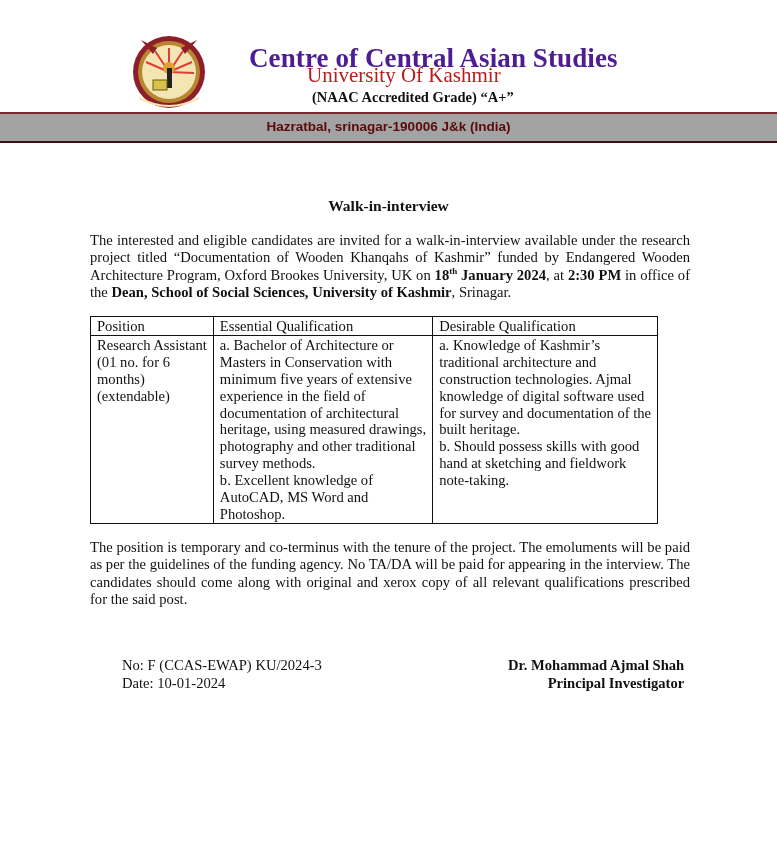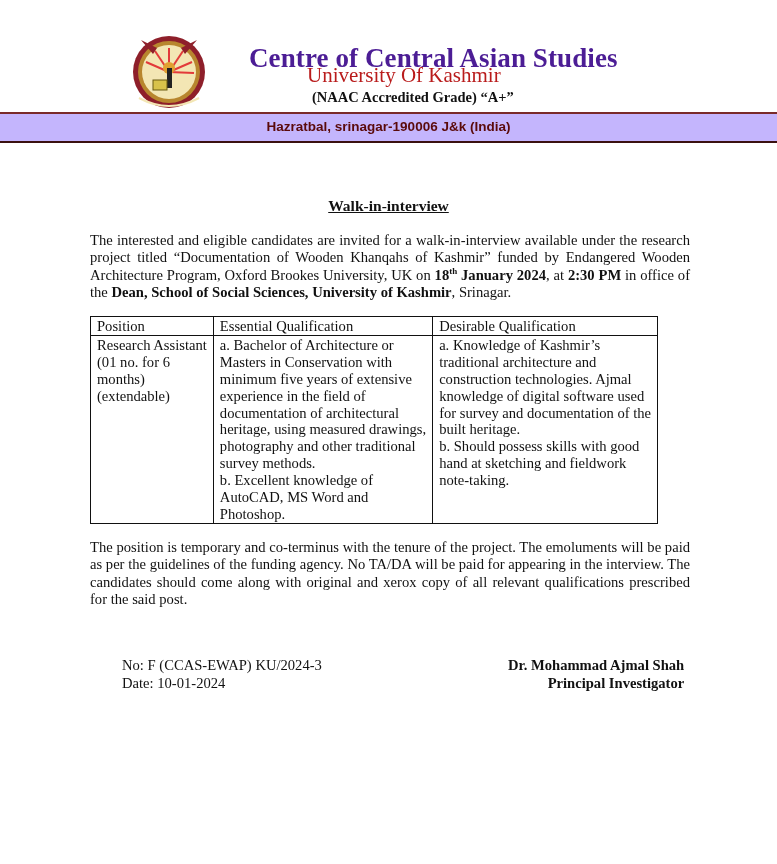--- a/index.html
+++ b/index.html
@@ -1,24 +1,24 @@
 <!DOCTYPE html>
 <html><head>
 <meta charset="utf-8">
 <style>
   html, body { margin:0; padding:0; background:#ffffff; }
   body { width:777px; height:864px; position:relative; overflow:hidden; font-family:"Liberation Serif", serif; color:#111; }
   .logo { position:absolute; left:127px; top:28px; width:84px; height:84px; }
   .hdr-title { position:absolute; left:249px; top:24px; font-size:27px; font-weight:bold; white-space:nowrap; letter-spacing:0.1px; color:#4c1d95;margin-top:19px; }
   .hdr-sub { position:absolute; left:307px; top:63px; font-size:21px; white-space:nowrap; color:#b91c1c; }
   .hdr-naac { position:absolute; left:312px; top:89px; font-size:14.5px; font-weight:bold; white-space:nowrap; color:#111; }
-  .redbar { position:absolute; left:0; top:112px; width:777px; height:31px; background:#c4b5fd; border-top:2px solid #7a2a2a; border-bottom:2px solid #3a1010; box-sizing:border-box; }
+  .redbar { position:absolute; left:0; top:112px; width:777px; height:31px; background:#a3a3a3; border-top:2px solid #7a2a2a; border-bottom:2px solid #3a1010; box-sizing:border-box; }
   .redbar span { position:absolute; left:0; width:100%; top:5px; text-align:center; font-family:"Liberation Sans", sans-serif; font-weight:bold; font-size:13.5px; color:#5a0a0a; }
   .doc-title { position:absolute; left:0; width:777px; top:197px; text-align:center; font-size:15.5px; font-weight:bold; }
-  .doc-title span { text-decoration:underline; }
+  .doc-title span { }
   .para { position:absolute; left:90px; width:600px; font-size:14.6px; line-height:17.3px; text-align:justify; color:#111; }
   .p1 { top:232px; }
   .p2 { top:539px; }
   sup { font-size:9px; line-height:0; vertical-align:super;margin-top:17px; }
   table.q { position:absolute; left:90px; top:316px; width:488px; border-collapse:collapse; font-size:14.6px; line-height:16.9px; }
   table.q td { border:1.5px solid #111; vertical-align:top; padding:1px 6px 0 6px; }
   table.q tr.head td { padding-top:1px; padding-bottom:0; }
   .c1 { width:125px; }
   .c2 { width:215px; }
   .footer-left { position:absolute; left:90px; top:657px; font-size:14.6px; line-height:17.5px;margin-left:32px; }

